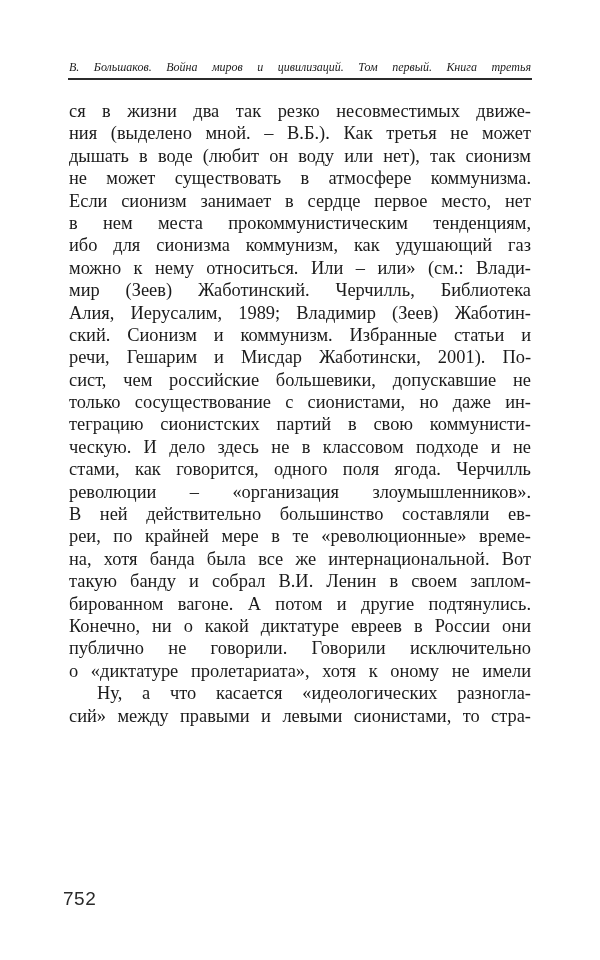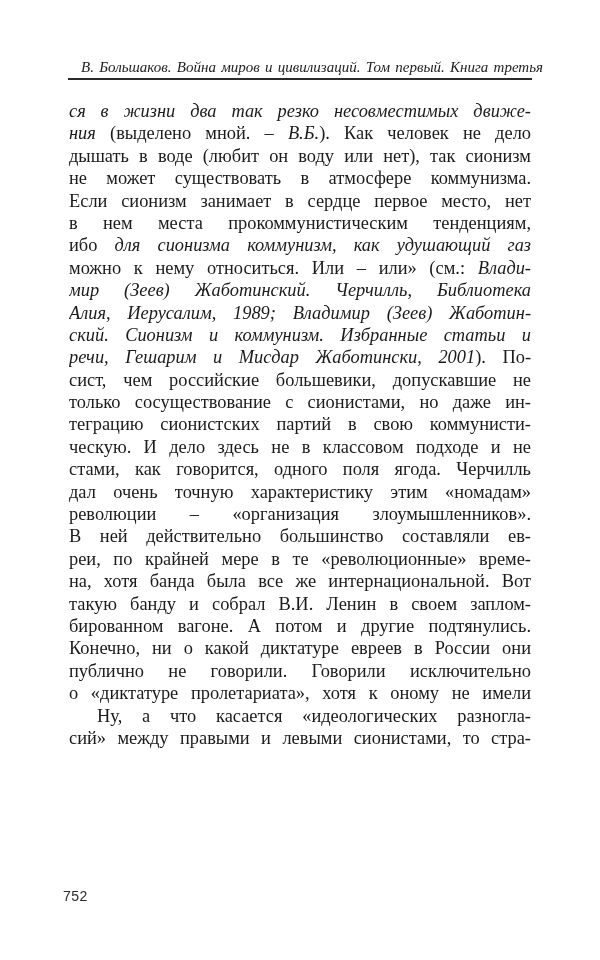--- a/index.html
+++ b/index.html
@@ -16,27 +16,26 @@
     color: #1b1b1b;
     overflow: hidden;
   }
   .running-head {
     position: absolute;
     top: 58px;
     left: 69px;
     width: 462px;
     font-family: "Liberation Serif", serif;
     font-style: italic;
-    font-size: 15px;
+    font-size: 12px;
     line-height: 18px;
     color: #222222;
     text-align: justify;
     text-align-last: justify;
     white-space: nowrap0; 
-    margin-left: 12px;
   }
   .head-rule {
     position: absolute;
     top: 78px;
     left: 68px;
     width: 464px;
     height: 2px;
     background: #2b2b2b;
   }
   .body-text {
@@ -56,57 +55,55 @@
     white-space: normal;
   }
   .line.end {
     text-align-last: left;
     -moz-text-align-last: left;
   }
   .line.indent {
     padding-left: 28px;
   }
   .it {
-    font-style: italic;
   }
   .page-number {
     position: absolute;
     top: 888px;
     left: 63px;
     font-family: "Liberation Sans", sans-serif;
-    font-size: 14px;
+    font-size: 19px;
     color: #2a2a2a;
     letter-spacing: 0.5px;
   }
 </style>
 </head>
 <body>
 
 <div class="page">
   <div class="running-head">В. Большаков. Война миров и цивилизаций. Том первый. Книга третья</div>
   <div class="head-rule"></div>
   <div class="body-text">
       <div class="line"><span class="it">ся в жизни два так резко несовместимых движе-</span></div>
-      <div class="line"><span class="it">ния</span><span> (выделено мной. – </span><span class="it">В.Б.</span><span>). Как человек не дело</span></div>
+      <div class="line"><span class="it">ния</span><span> (выделено мной. – </span><span class="it">В.Б.</span><span>). Как третья не может</span></div>
       <div class="line"><span>дышать в воде (любит он воду или нет), так сионизм</span></div>
       <div class="line"><span>не может существовать в атмосфере коммунизма.</span></div>
       <div class="line"><span>Если сионизм занимает в сердце первое место, нет</span></div>
       <div class="line"><span>в нем места прокоммунистическим тенденциям,</span></div>
       <div class="line"><span>ибо </span><span class="it">для сионизма коммунизм, как удушающий газ</span></div>
       <div class="line"><span>можно к нему относиться. Или – или» (см.: </span><span class="it">Влади-</span></div>
       <div class="line"><span class="it">мир (Зеев) Жаботинский. Черчилль, Библиотека</span></div>
       <div class="line"><span class="it">Алия, Иерусалим, 1989; Владимир (Зеев) Жаботин-</span></div>
       <div class="line"><span class="it">ский. Сионизм и коммунизм. Избранные статьи и</span></div>
       <div class="line"><span class="it">речи, Гешарим и Мисдар Жаботински, 2001</span><span>). По-</span></div>
       <div class="line"><span>сист, чем российские большевики, допускавшие не</span></div>
       <div class="line"><span>только сосуществование с сионистами, но даже ин-</span></div>
       <div class="line"><span>теграцию сионистских партий в свою коммунисти-</span></div>
       <div class="line"><span>ческую. И дело здесь не в классовом подходе и не</span></div>
       <div class="line"><span>стами, как говорится, одного поля ягода. Черчилль</span></div>
-      <div class="line"><span>дал очень точную характеристику этим «номадам»</span></div>
       <div class="line"><span>революции – «организация злоумышленников».</span></div>
       <div class="line"><span>В ней действительно большинство составляли ев-</span></div>
       <div class="line"><span>реи, по крайней мере в те «революционные» време-</span></div>
       <div class="line"><span>на, хотя банда была все же интернациональной. Вот</span></div>
       <div class="line"><span>такую банду и собрал В.И. Ленин в своем заплом-</span></div>
       <div class="line"><span>бированном вагоне. А потом и другие подтянулись.</span></div>
       <div class="line"><span>Конечно, ни о какой диктатуре евреев в России они</span></div>
       <div class="line"><span>публично не говорили. Говорили исключительно</span></div>
       <div class="line"><span>о «диктатуре пролетариата», хотя к оному не имели</span></div>
       <div class="line indent"><span>Ну, а что касается «идеологических разногла-</span></div>

